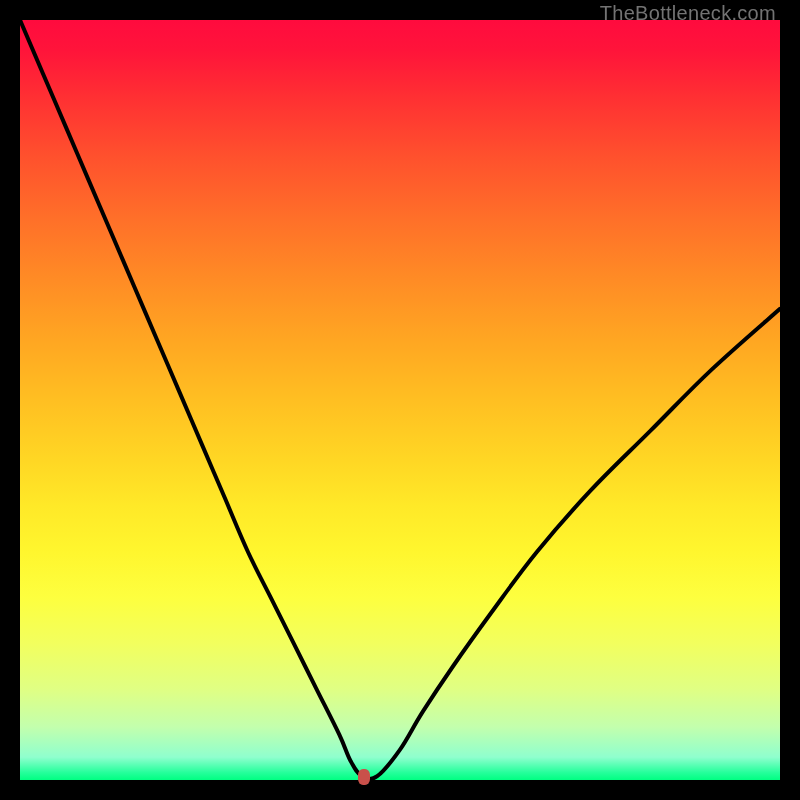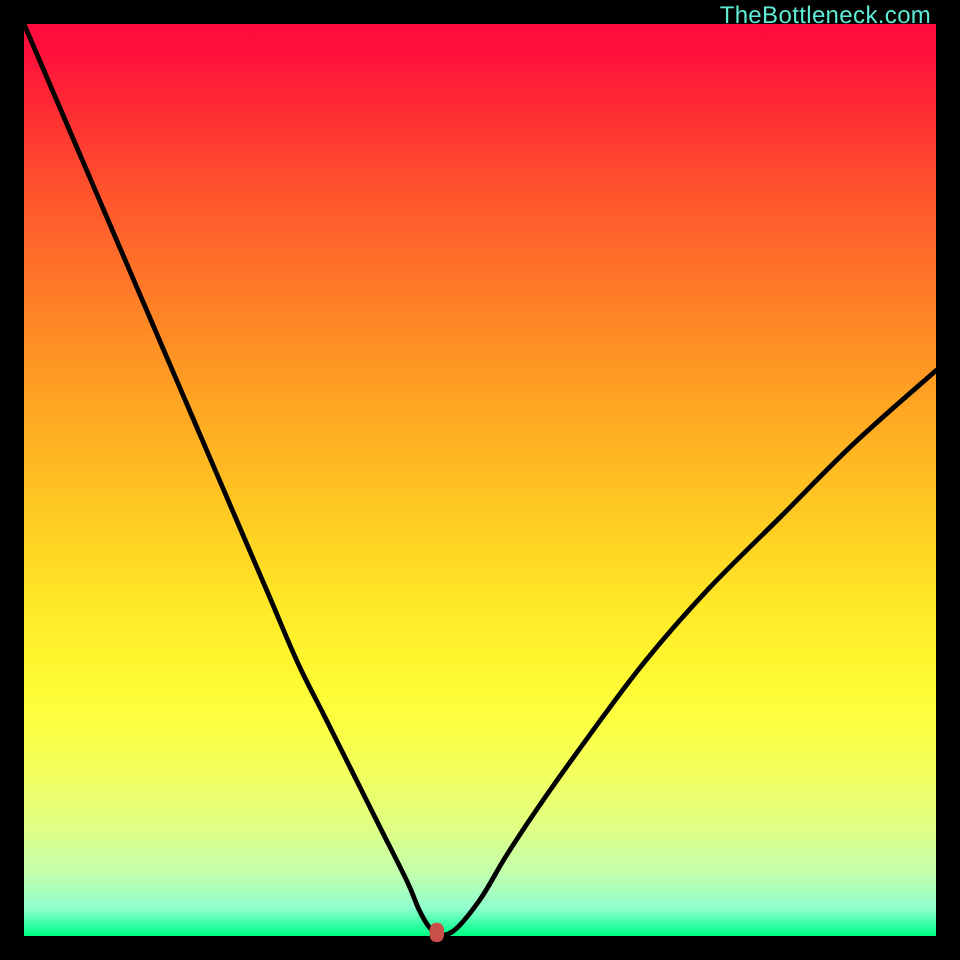--- a/index.html
+++ b/index.html
@@ -41,21 +41,21 @@
       #c3ffad 93%,
       #8fffce 97%,
       #26ff9c 99%,
       #00ff82 100%
     );
   }
   .watermark {
     position: absolute;
     top: 2px;
     right: 24px;
-    color: #5eead4;
+    color: #737373;
     font-size: 20px;
     font-weight: 500;
     letter-spacing: 0.3px;
     user-select: none;
   }
   svg.curve {
     position: absolute;
     left: 0;
     top: 0;
     width: 760px;

